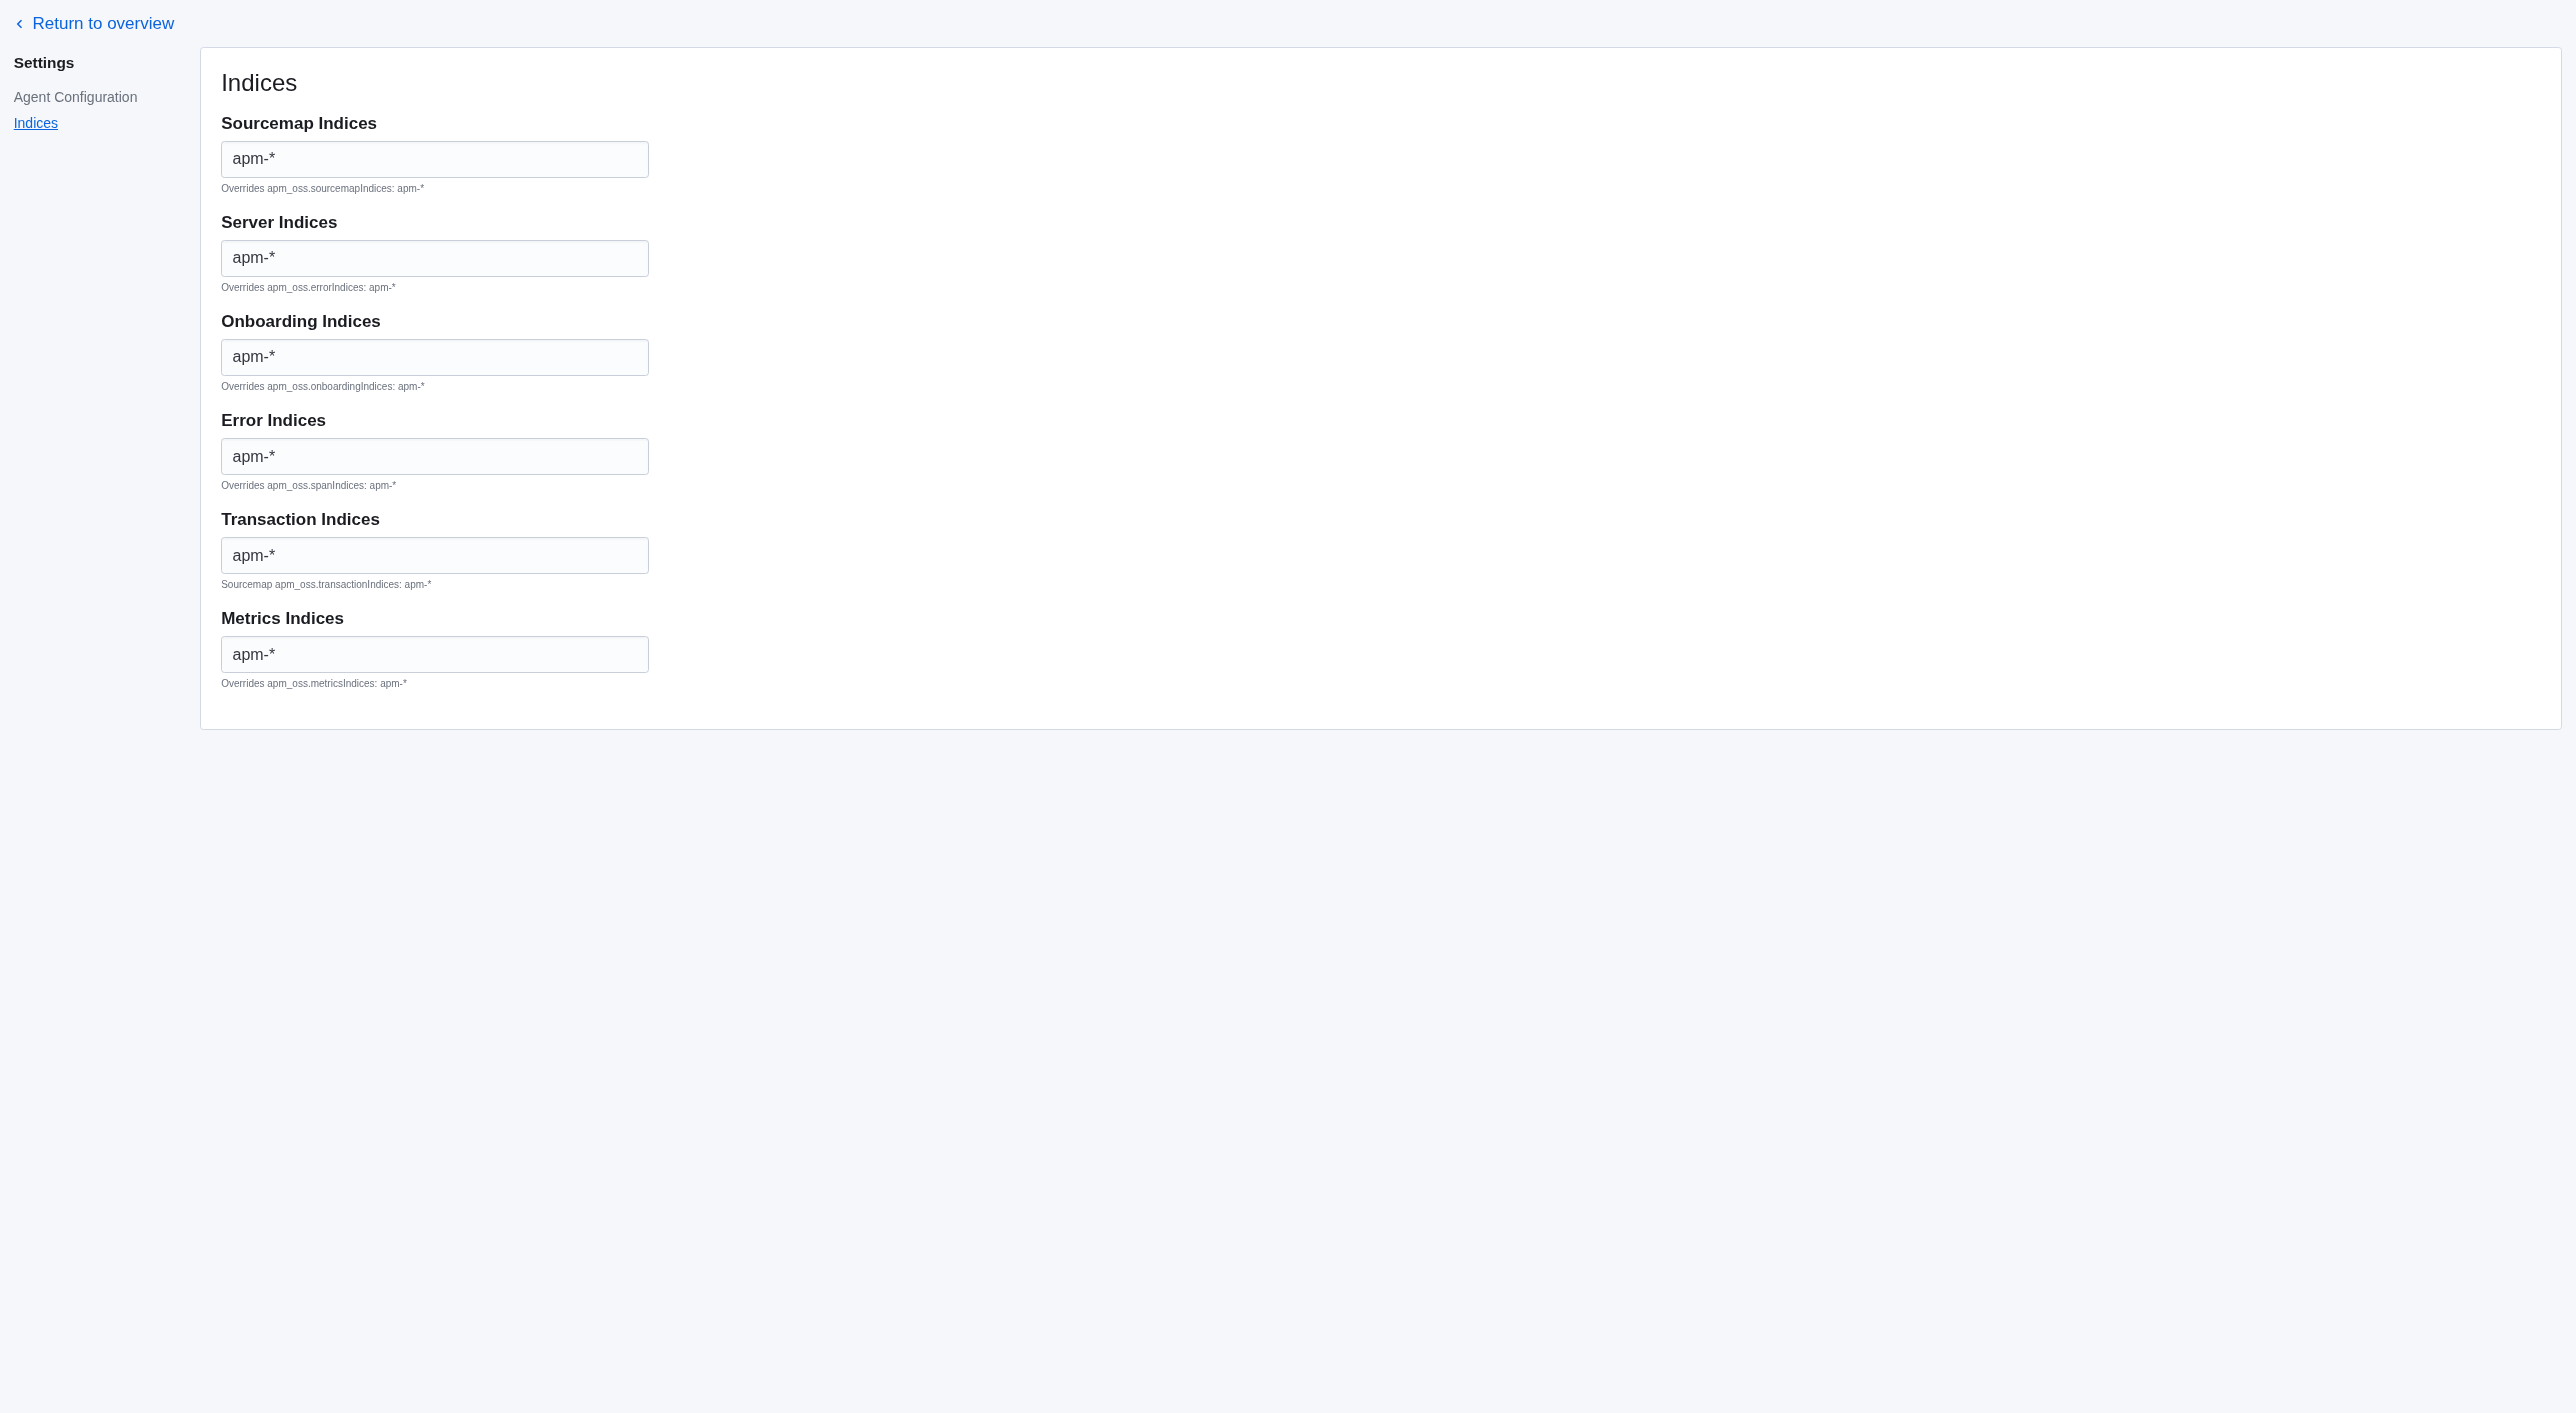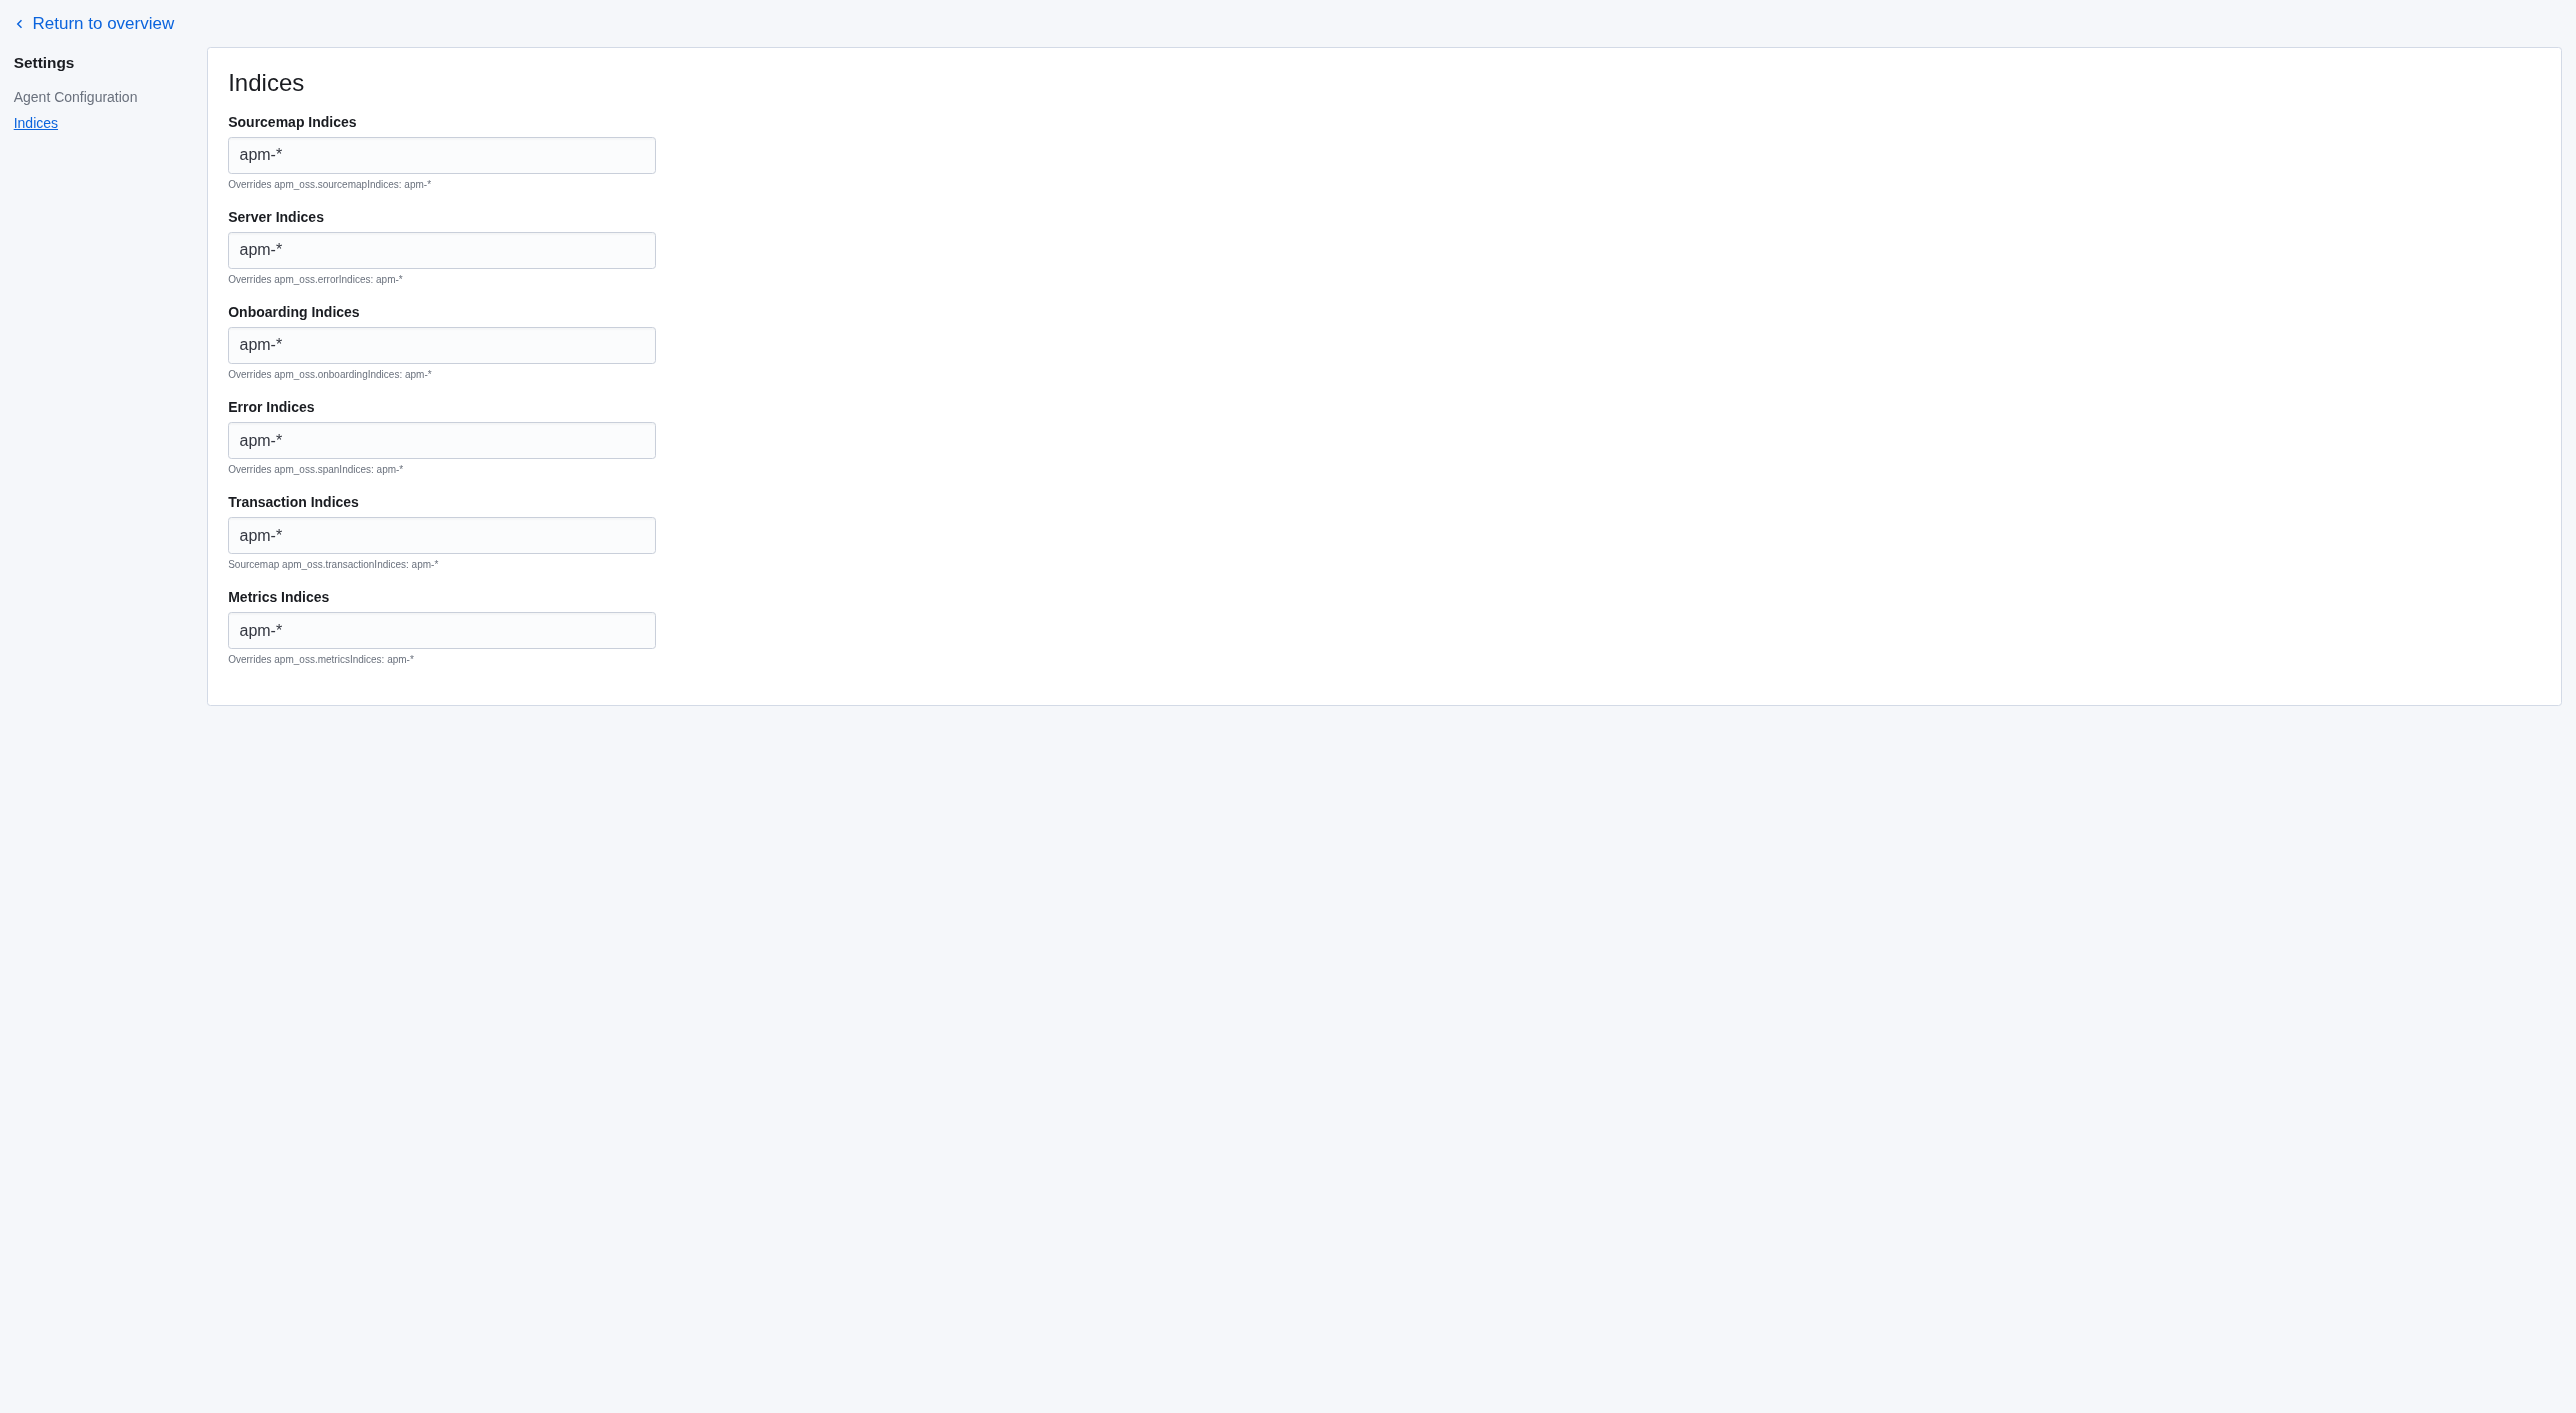--- a/index.html
+++ b/index.html
@@ -16,21 +16,21 @@
       color: #0b64dd;
       text-decoration: none;
       font-size: 17px;
       cursor: pointer;
     }
     .return-link svg { width: 12px; height: 12px; margin-right: 6.8px; }
     .layout {
       display: flex;
       align-items: flex-start;
       padding: 0 13.7px 13.7px 13.7px;
-      gap: 22px;
+      gap: 15px;
     }
     .sidebar {
       width: 171px;
       flex-shrink: 0;
       padding-top: 6.8px;
     }
     .sidebar-title {
       font-size: 15.4px;
       font-weight: 700;
       margin-bottom: 12px;
@@ -63,21 +63,21 @@
     }
     .main-description {
       font-size: 13px;
       line-height: 1.55;
       color: #343741;
       max-width: 411px;
       margin-bottom: 20.5px;
     }
     .form-row { margin-bottom: 19px; max-width: 428px; }
     .form-label {
-      font-size: 14px;
+      font-size: 17px;
       font-weight: 700;
       color: #1a1c21;
       display: block;
       margin-bottom: 6.8px;
     }
     .form-input {
       width: 100%;
       padding: 8.6px 10.3px;
       background: #fbfcfd;
       border: 0.9px solid #c9cfda;

